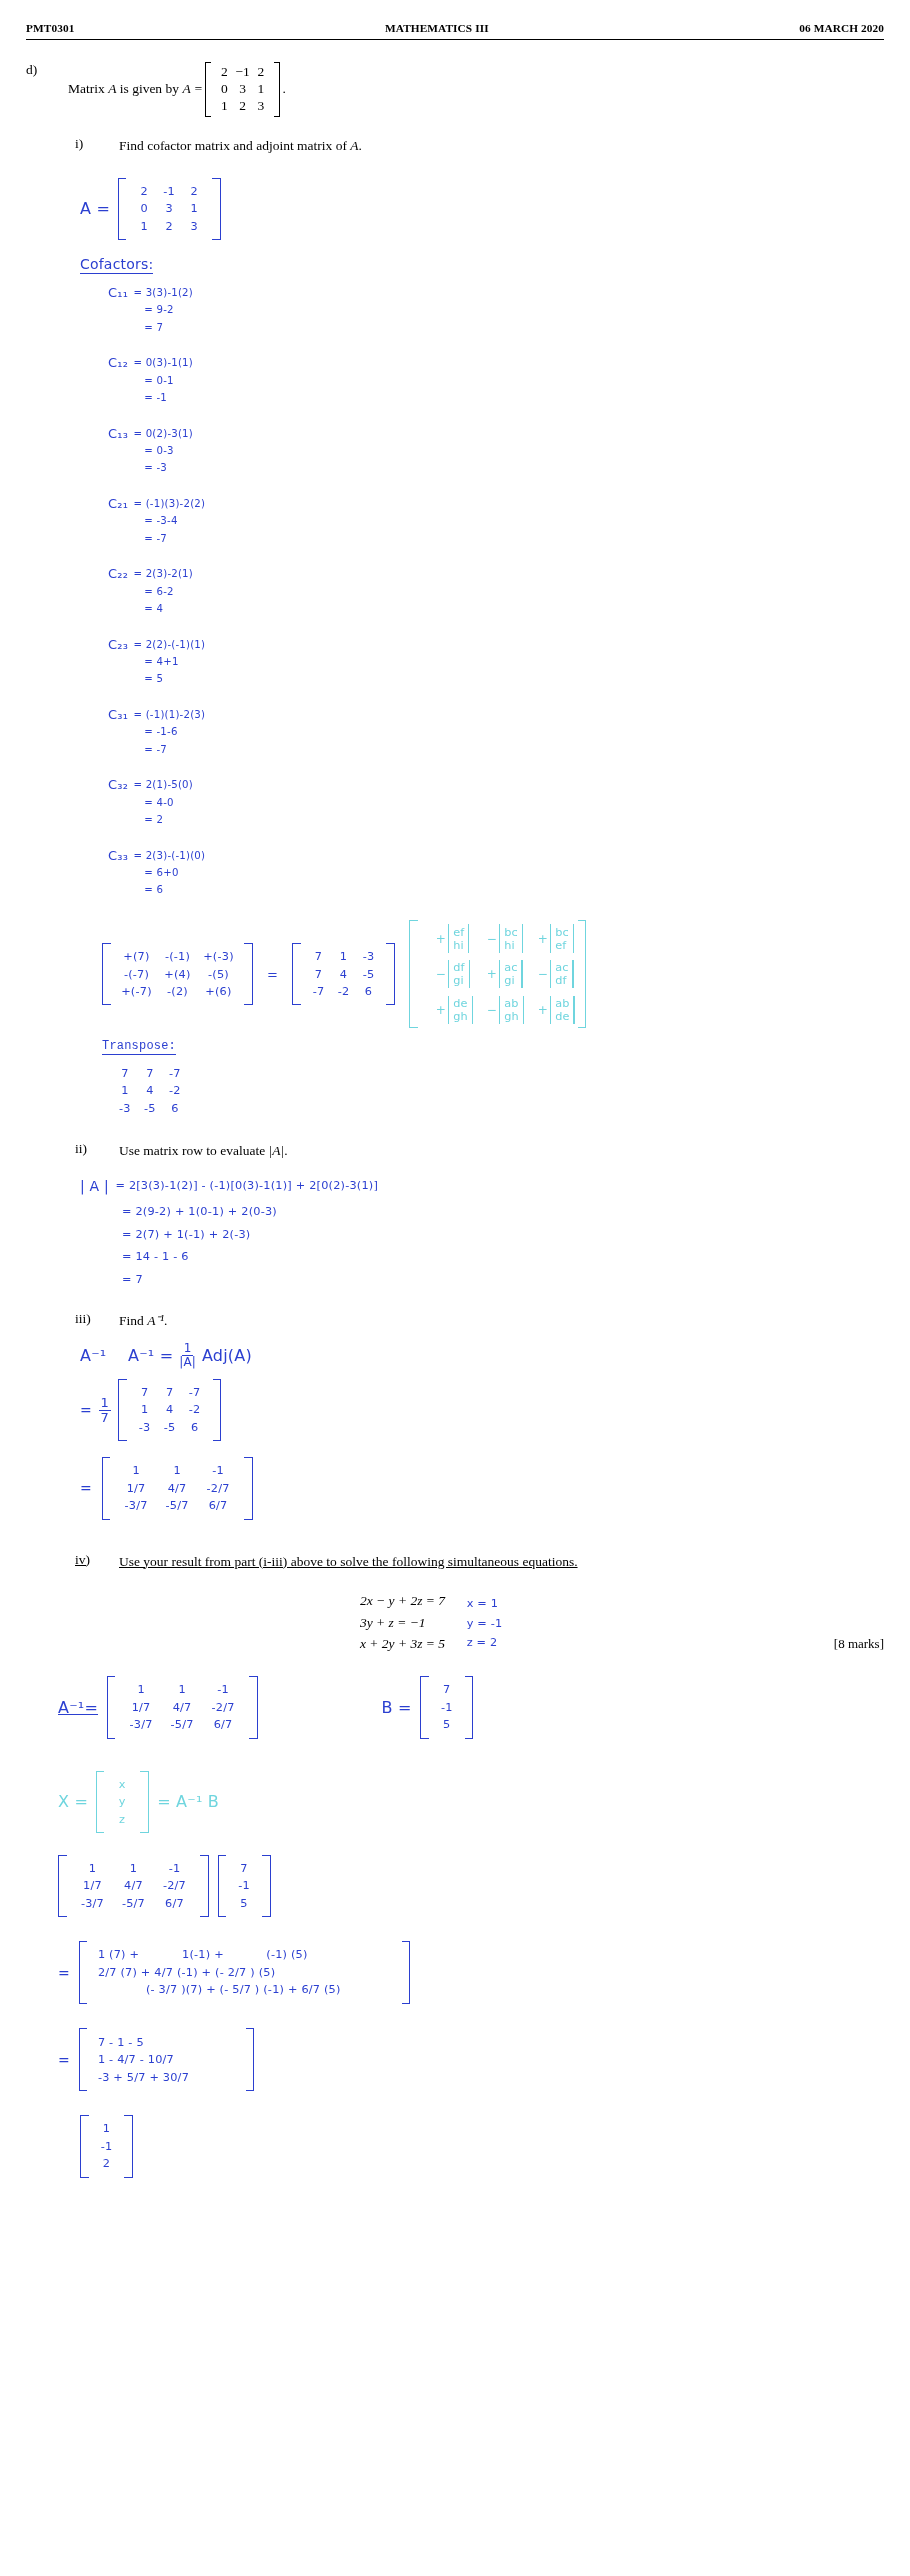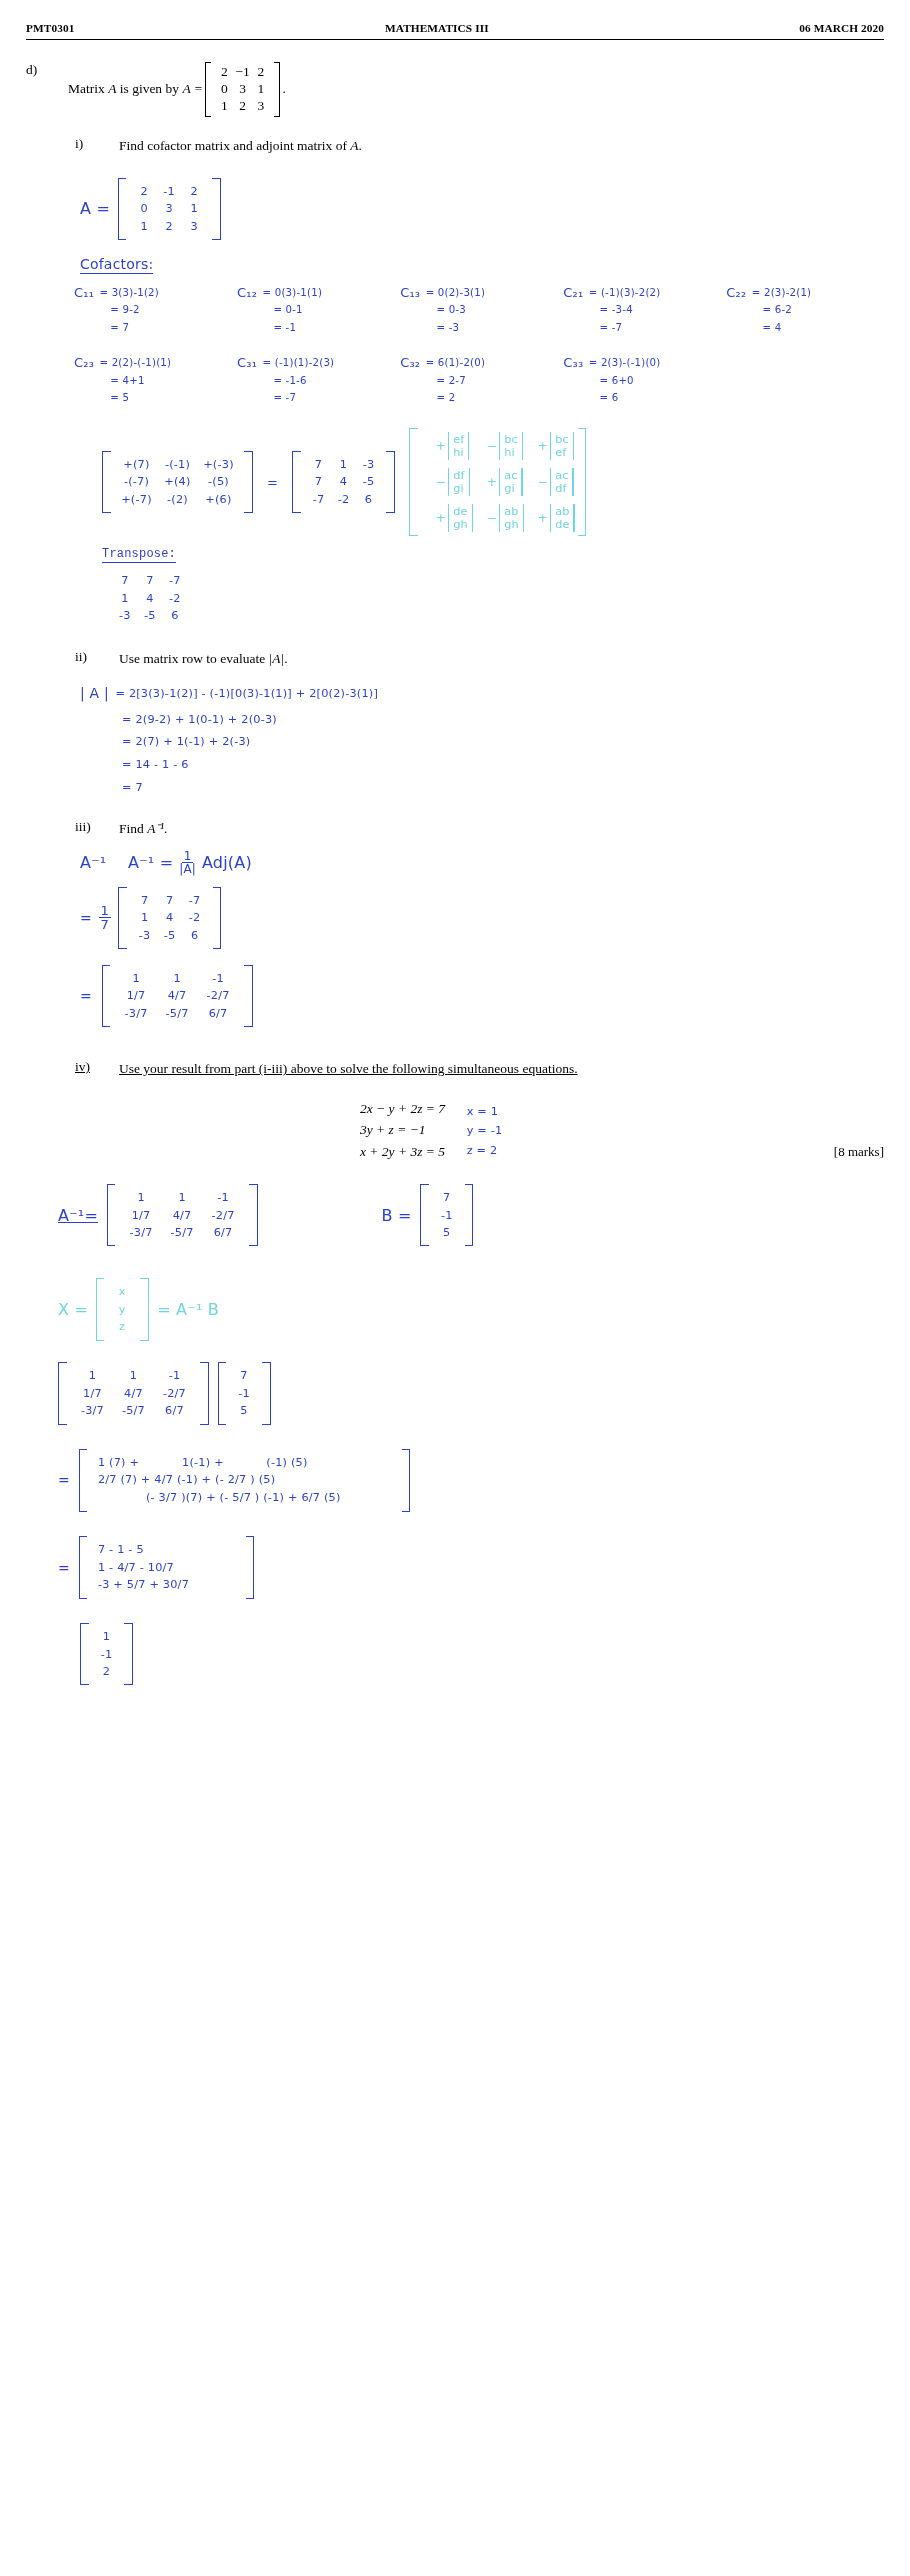--- a/index.html
+++ b/index.html
@@ -143,24 +143,24 @@
     display:inline-block;
     border-bottom:1.1px solid #2b3fd0;
     padding-bottom:1.1px;
   }
 
   .flexrow{display:flex;align-items:center;}
 
   
   .cof-grid{
     display:grid;
-    grid-template-columns:repeat(5, 1fr);
+    grid-template-columns:repeat(1, 1fr);
     row-gap:18.3px;
     column-gap:5.4px;
-    margin-left:48px;
+    margin-left:82px;
     margin-top:9.7px;
   }
   .cof-cell{display:flex;align-items:flex-start;}
   .cof-name{
     font-size:13px;
     margin-right:5.4px;
     white-space:nowrap;
     padding-top:1.1px;
   }
   .cof-lines{display:flex;flex-direction:column;font-size:10.2px;}
@@ -353,22 +353,22 @@
         <div class="cof-lines">
           <div>= (-1)(1)-2(3)</div>
           <div class="ind">= -1-6</div>
           <div class="ind">= -7</div>
         </div>
       </div>
 
       <div class="cof-cell">
         <div class="cof-name">C₃₂</div>
         <div class="cof-lines">
-          <div>= 6(1)-2(0)</div>
-          <div class="ind">= 2-7</div>
+          <div>= 2(1)-5(0)</div>
+          <div class="ind">= 4-0</div>
           <div class="ind">= 2</div>
         </div>
       </div>
 
       <div class="cof-cell">
         <div class="cof-name">C₃₃</div>
         <div class="cof-lines">
           <div>= 2(3)-(-1)(0)</div>
           <div class="ind">= 6+0</div>
           <div class="ind">= 6</div>

